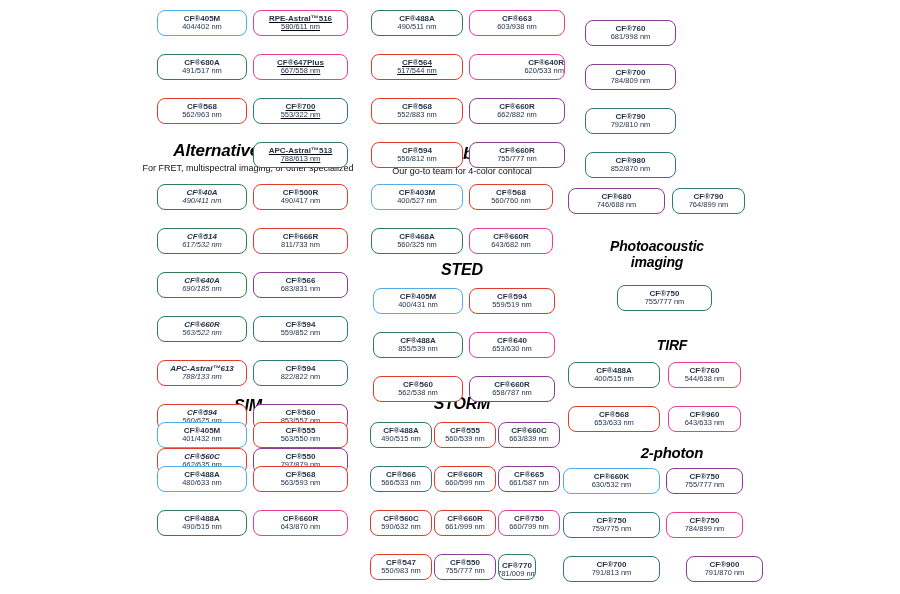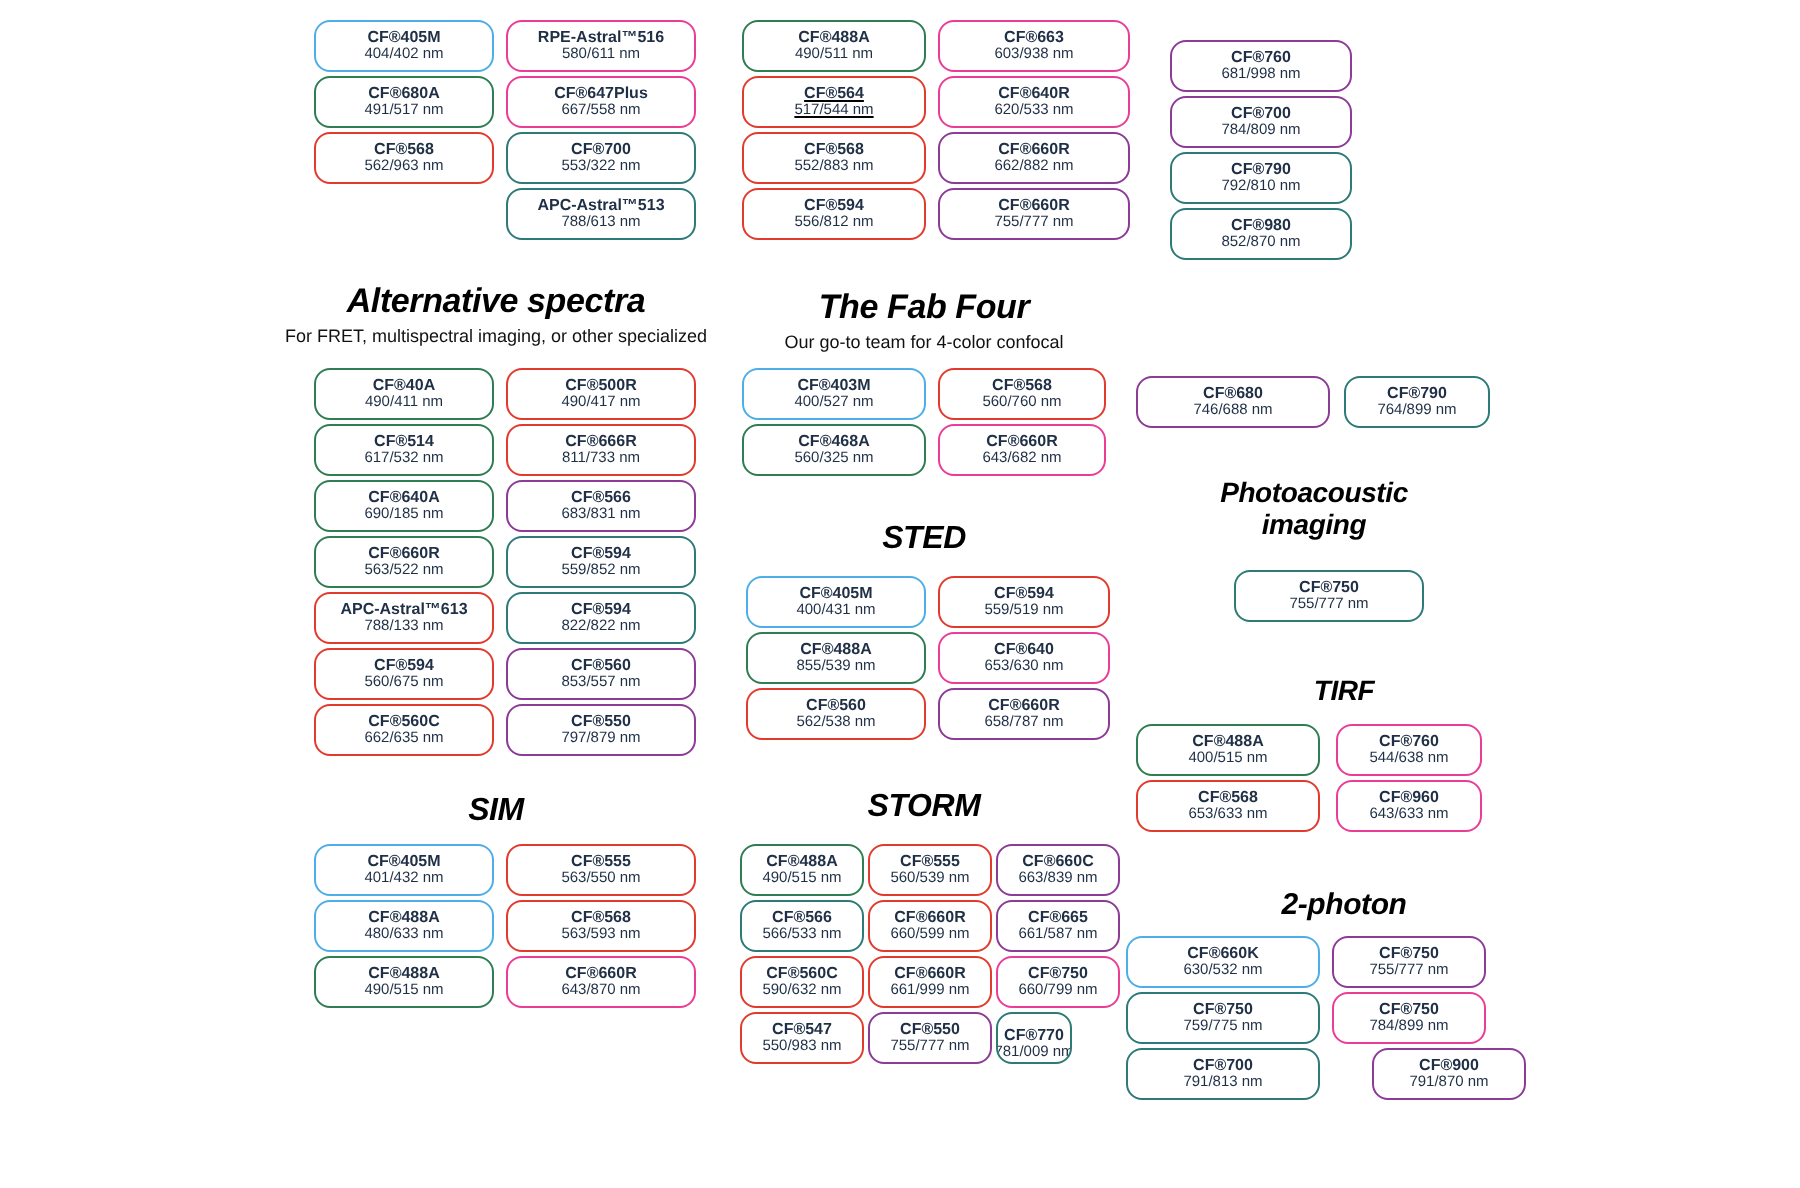--- a/index.html
+++ b/index.html
@@ -4,21 +4,21 @@
 <style>
   html,body{margin:0;padding:0;background:#fff;}
   #canvas{
     position:relative;width:900px;height:594px;background:#ffffff;overflow:hidden;
     font-family:"Liberation Sans",sans-serif;
   }
   .heading{position:absolute;transform:translateX(-50%);text-align:center;color:#000;}
   .heading .t{font-weight:bold;letter-spacing:-0.2px;font-style:italic;}
   .heading .s{font-weight:normal;font-size:9px;margin-top:2px;white-space:nowrap;color:#111;}
   .cluster{position:absolute;display:flex;align-items:flex-start;}
-  .col{display:flex;flex-direction:column;gap:2px;}
+  .col{display:flex;flex-direction:column;gap:18px;}
   .badge{
     box-sizing:border-box;height:26px;background:#fff;
     border:1.7px solid #888;border-radius:8px;
     display:flex;flex-direction:column;align-items:center;justify-content:center;
     line-height:1.18;overflow:hidden;
   }
   .badge .n{font-weight:bold;font-size:8px;color:#1f2f45;white-space:nowrap;}
   .badge .v{font-size:7.5px;color:#1f2f45;white-space:nowrap;}
 </style>
 </head>
@@ -59,21 +59,21 @@
         </div>
         <div class="badge" style="border-color: rgb(47, 125, 82); width: 90px;">
           <span class="n">CF®680A</span>
           <span class="v">491/517 nm</span>
         </div>
         <div class="badge" style="border-color: rgb(226, 59, 46); width: 90px;">
           <span class="n">CF®568</span>
           <span class="v">562/963 nm</span>
         </div>
       </div>
-      <div class="col" style="width: 95px;">
+      <div class="col" style="width: 95px; text-decoration: underline;">
         <div class="badge" style="border-color: rgb(235, 61, 150); width: 95px;">
           <span class="n">RPE-Astral™516</span>
           <span class="v">580/611 nm</span>
         </div>
         <div class="badge" style="border-color: rgb(235, 61, 150); width: 95px;">
           <span class="n">CF®647Plus</span>
           <span class="v">667/558 nm</span>
         </div>
         <div class="badge" style="border-color: rgb(45, 122, 120); width: 95px;">
           <span class="n">CF®700</span>
@@ -102,21 +102,21 @@
         <div class="badge" style="border-color: rgb(226, 59, 46); width: 92px;">
           <span class="n">CF®594</span>
           <span class="v">556/812 nm</span>
         </div>
       </div>
       <div class="col" style="width: 96px;">
         <div class="badge" style="border-color: rgb(235, 61, 150); width: 96px;">
           <span class="n">CF®663</span>
           <span class="v">603/938 nm</span>
         </div>
-        <div class="badge" style="border-color: rgb(235, 61, 150); width: 96px;">
+        <div class="badge" style="border-color: rgb(235, 61, 150); width: 96px; align-items: flex-end;">
           <span class="n">CF®640R</span>
           <span class="v">620/533 nm</span>
         </div>
         <div class="badge" style="border-color: rgb(140, 59, 151); width: 96px;">
           <span class="n">CF®660R</span>
           <span class="v">662/882 nm</span>
         </div>
         <div class="badge" style="border-color: rgb(140, 59, 151); width: 96px;">
           <span class="n">CF®660R</span>
           <span class="v">755/777 nm</span>
@@ -137,21 +137,21 @@
           <span class="n">CF®790</span>
           <span class="v">792/810 nm</span>
         </div>
         <div class="badge" style="border-color: rgb(45, 122, 120); width: 91px;">
           <span class="n">CF®980</span>
           <span class="v">852/870 nm</span>
         </div>
       </div>
     </div>
     <div class="cluster" style="left: 157px; top: 184px; gap: 6px;">
-      <div class="col" style="width: 90px;">
+      <div class="col" style="width: 90px; font-style: italic;">
         <div class="badge" style="border-color: rgb(47, 125, 82); width: 90px;">
           <span class="n">CF®40A</span>
           <span class="v">490/411 nm</span>
         </div>
         <div class="badge" style="border-color: rgb(47, 125, 82); width: 90px;">
           <span class="n">CF®514</span>
           <span class="v">617/532 nm</span>
         </div>
         <div class="badge" style="border-color: rgb(47, 125, 82); width: 90px;">
           <span class="n">CF®640A</span>

